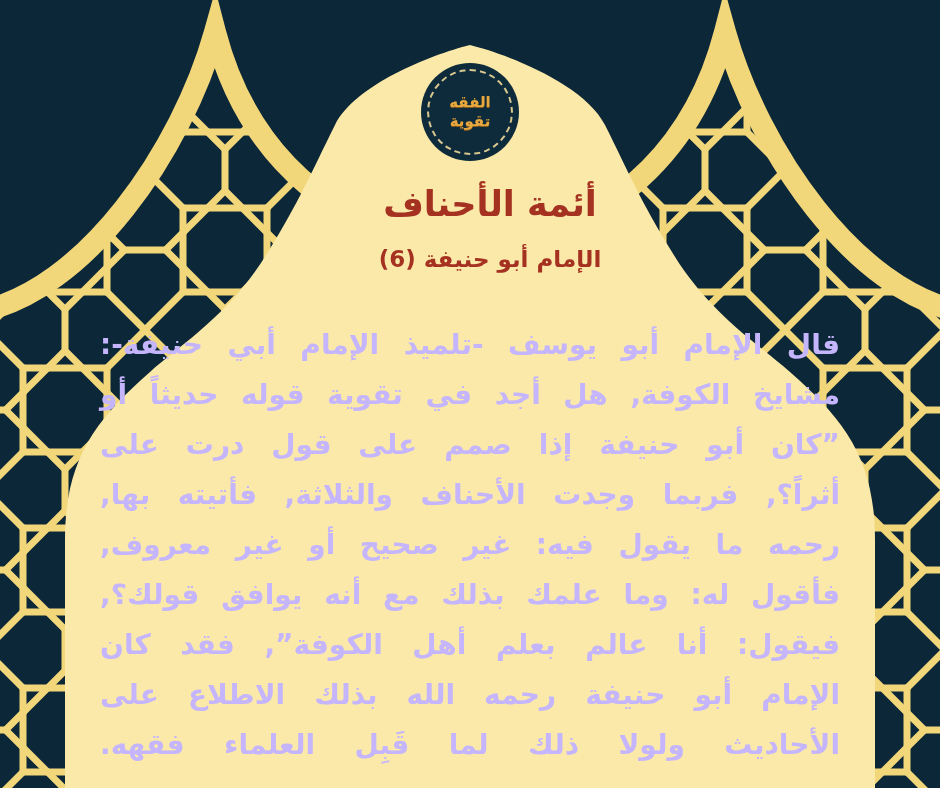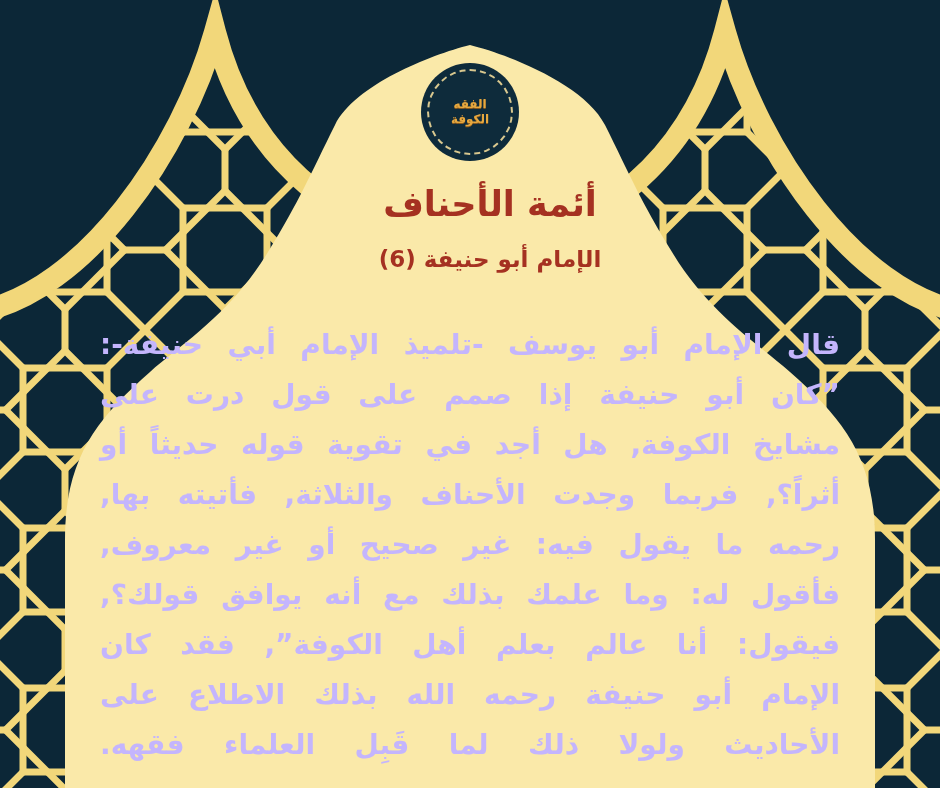--- a/index.html
+++ b/index.html
@@ -24,21 +24,21 @@
   .logo-ring{
     position:absolute;inset:6px;
     border:2px dashed #D9C88F;
     border-radius:50%;
   }
   .logo-text{
     position:relative;
     text-align:center;
     color:#E6A83F;
     font-weight:bold;
-    font-size:12px;
+    font-size:15px;
     line-height:1.25;
     text-shadow:0 1px 0 #8a5a1d;
   }
   .titles{
     position:absolute;
     left:0;right:0;top:184px;
     text-align:center;
     color:#A53121;
   }
   .title-line{
@@ -104,33 +104,33 @@
              C 875 460 845 420 790 372
              C 760 345 710 315 672 252
              C 640 200 630 175 605 125
              C 585 85 510 55 470 45 Z" fill="#FAE9A9"></path>
   </svg>
 
   <div class="logo">
     <div class="logo-ring"></div>
     <div class="logo-text">
       <div>الفقه</div>
-      <div>الكوفة</div>
+      <div>تقوية</div>
     </div>
   </div>
 
   <div class="titles">
     <div class="title-line title-1">أئمة الأحناف</div>
     <div class="title-line title-2">الإمام أبو حنيفة (6)</div>
   </div>
 
   <div class="body">
     <div class="line">قال الإمام أبو يوسف -تلميذ الإمام أبي حنيفة-:</div>
+    <div class="line">مشايخ الكوفة, هل أجد في تقوية قوله حديثاً أو</div>
     <div class="line">”كان أبو حنيفة إذا صمم على قول درت على</div>
-    <div class="line">مشايخ الكوفة, هل أجد في تقوية قوله حديثاً أو</div>
     <div class="line">أثراً؟, فربما وجدت الأحناف والثلاثة, فأتيته بها,</div>
     <div class="line">رحمه ما يقول فيه: غير صحيح أو غير معروف,</div>
     <div class="line">فأقول له: وما علمك بذلك مع أنه يوافق قولك؟,</div>
     <div class="line">فيقول: أنا عالم بعلم أهل الكوفة”, فقد كان</div>
     <div class="line">الإمام أبو حنيفة رحمه الله بذلك الاطلاع على</div>
     <div class="line">الأحاديث ولولا ذلك لما قَبِل العلماء فقهه.</div>
   </div>
 
 </div>
 

